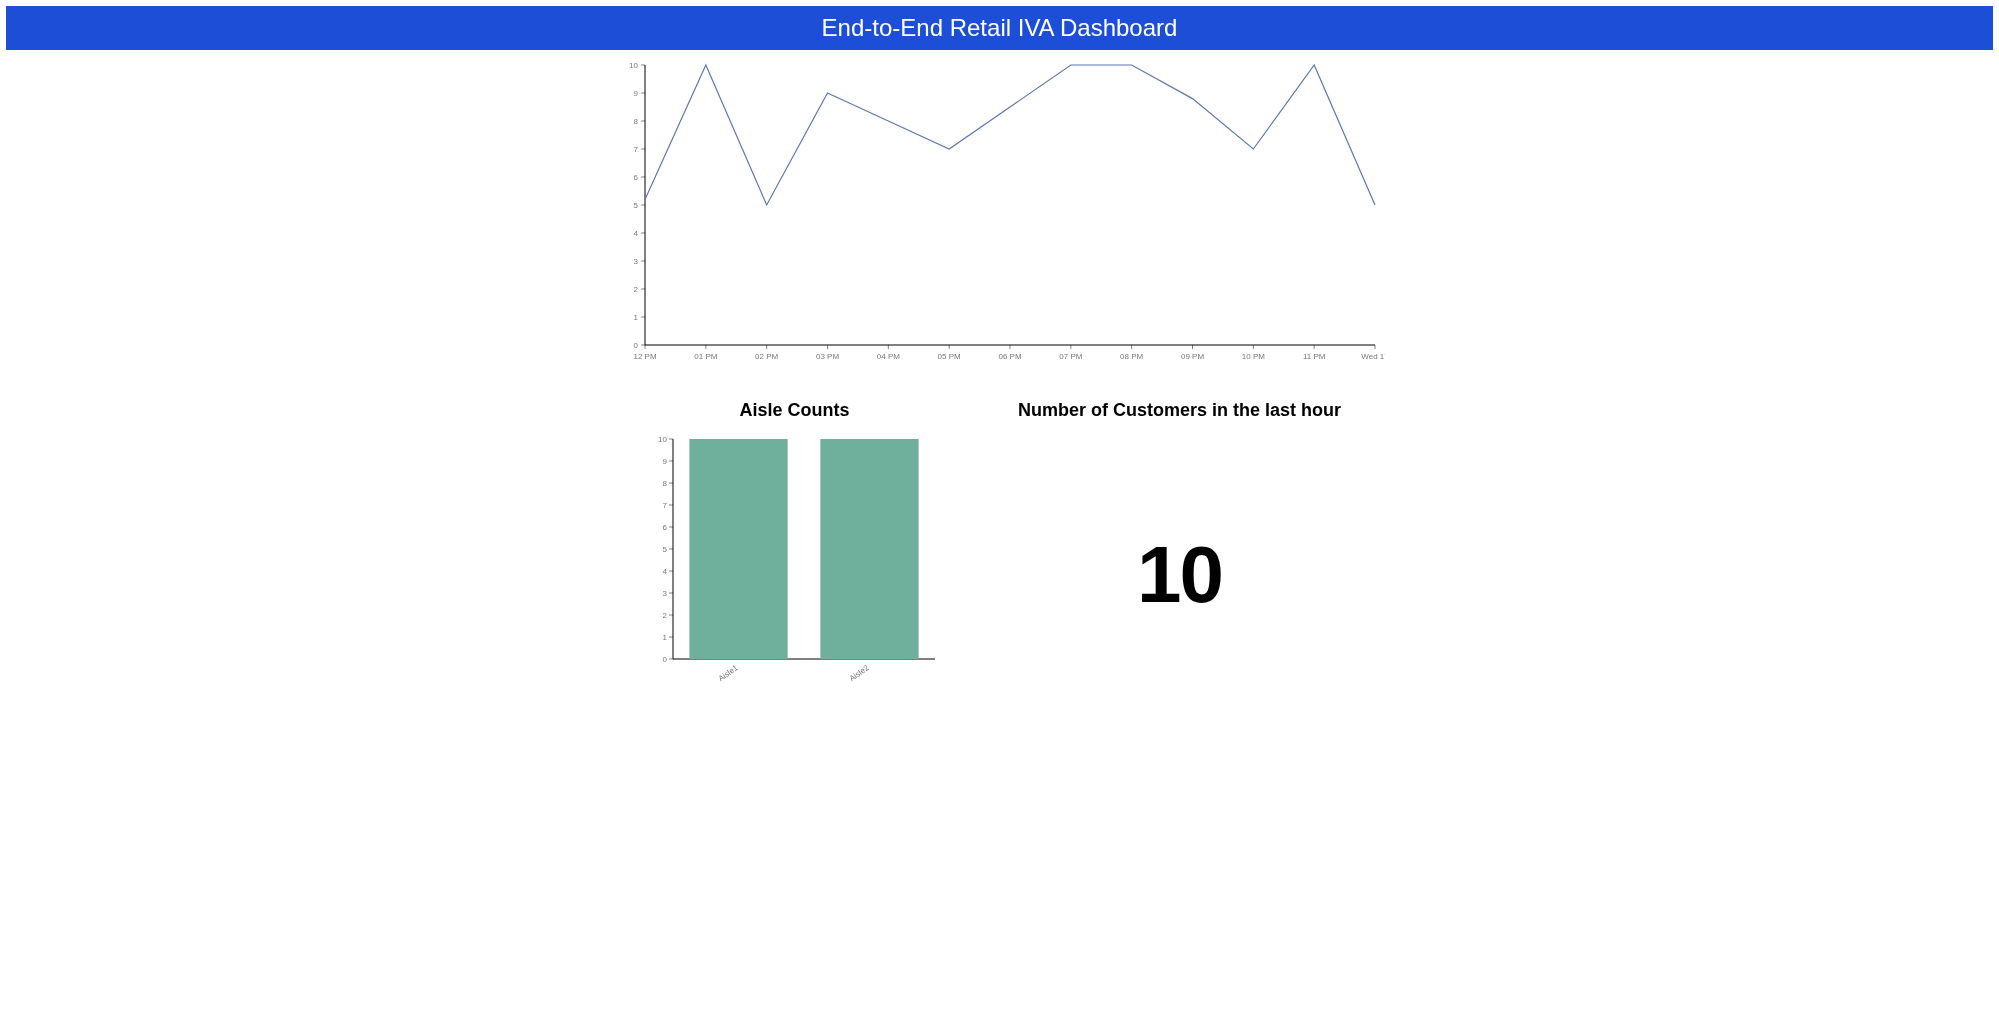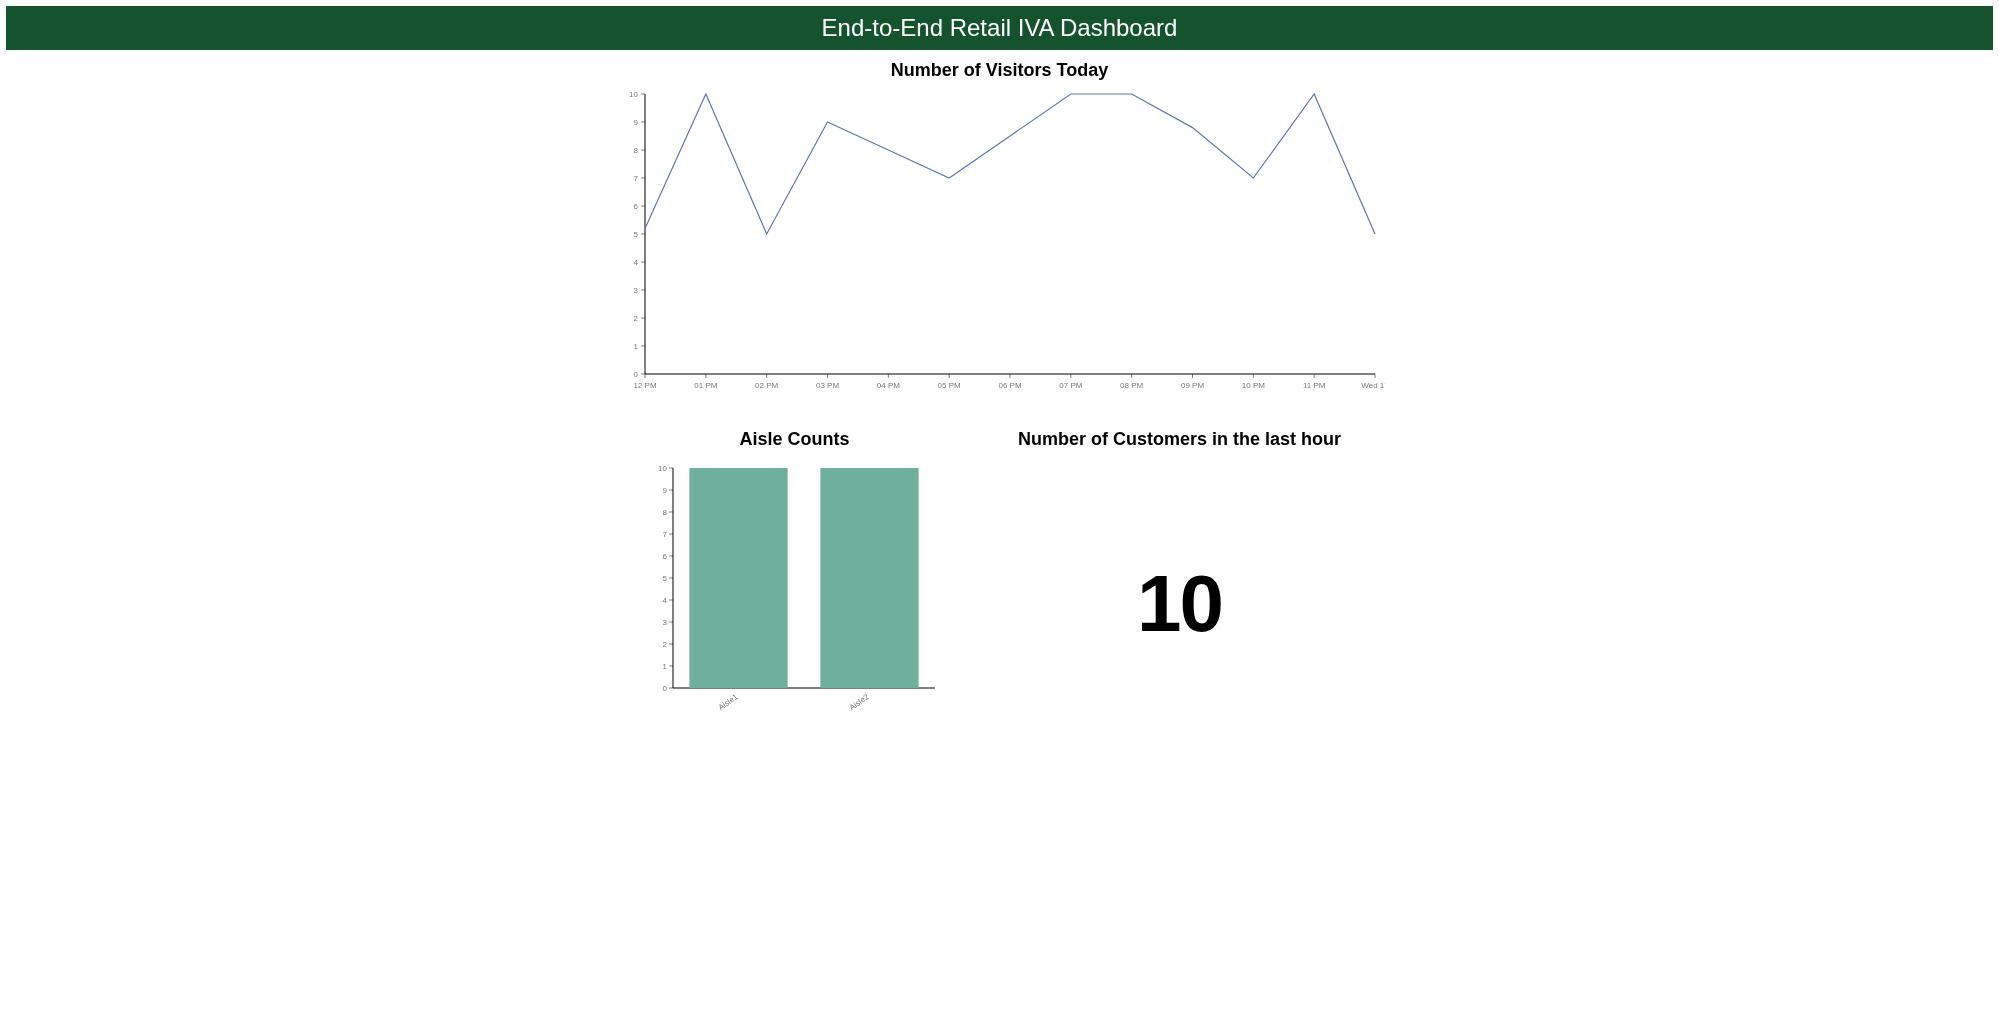--- a/index.html
+++ b/index.html
@@ -2,21 +2,21 @@
 <html><head>
   <meta charset="utf-8">
   <style>
     * { box-sizing: border-box; margin: 0; padding: 0; }
     body {
       font-family: Arial, Helvetica, sans-serif;
       background: #fff;
       width: 1999px;
     }
     .header {
-      background: #14532d;
+      background: #1d4ed8;
       color: #fff;
       text-align: center;
       padding: 8px 8px;
       font-size: 24px;
       font-weight: 400;
       margin: 6px;
     }
     .main-container {
       display: flex;
       flex-direction: column;
@@ -63,21 +63,20 @@
 </head>
 <body>
 
 <div class="header">
   <span>End-to-End Retail IVA Dashboard</span>
 </div>
 
 <div class="main-container">
 
   <div class="visitors-section">
-    <div class="chart-title">Number of Visitors Today</div>
     <svg id="line-chart" width="770" height="310">
         <line x1="30" y1="5" x2="30" y2="285" stroke="#000" stroke-width="1"></line>
         <line x1="30" y1="285" x2="760" y2="285" stroke="#000" stroke-width="1"></line>
         <line x1="26" y1="285" x2="30" y2="285" stroke="#000" stroke-width="0.5"></line>
         <text x="23" y="288" text-anchor="end" class="tick-text">0</text>
         <line x1="26" y1="257" x2="30" y2="257" stroke="#000" stroke-width="0.5"></line>
         <text x="23" y="260" text-anchor="end" class="tick-text">1</text>
         <line x1="26" y1="229" x2="30" y2="229" stroke="#000" stroke-width="0.5"></line>
         <text x="23" y="232" text-anchor="end" class="tick-text">2</text>
         <line x1="26" y1="201" x2="30" y2="201" stroke="#000" stroke-width="0.5"></line>

